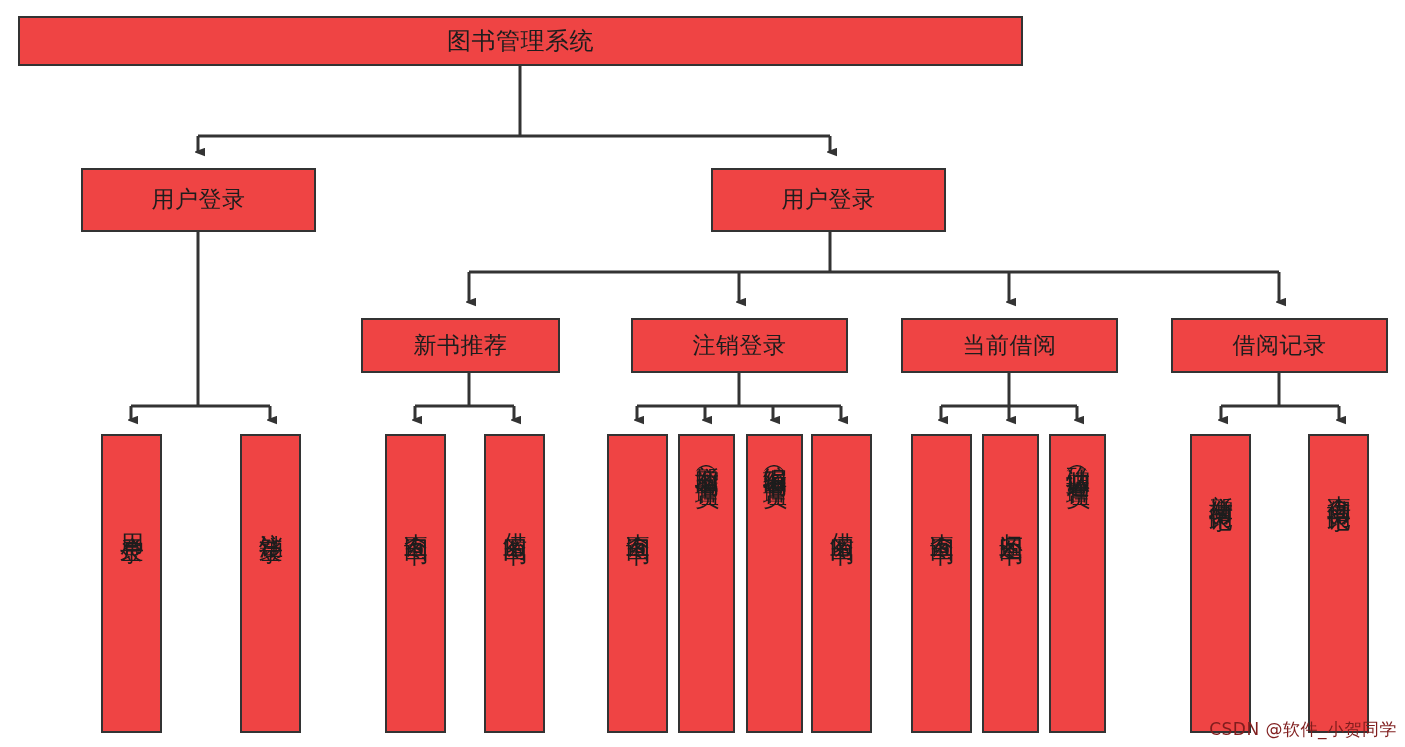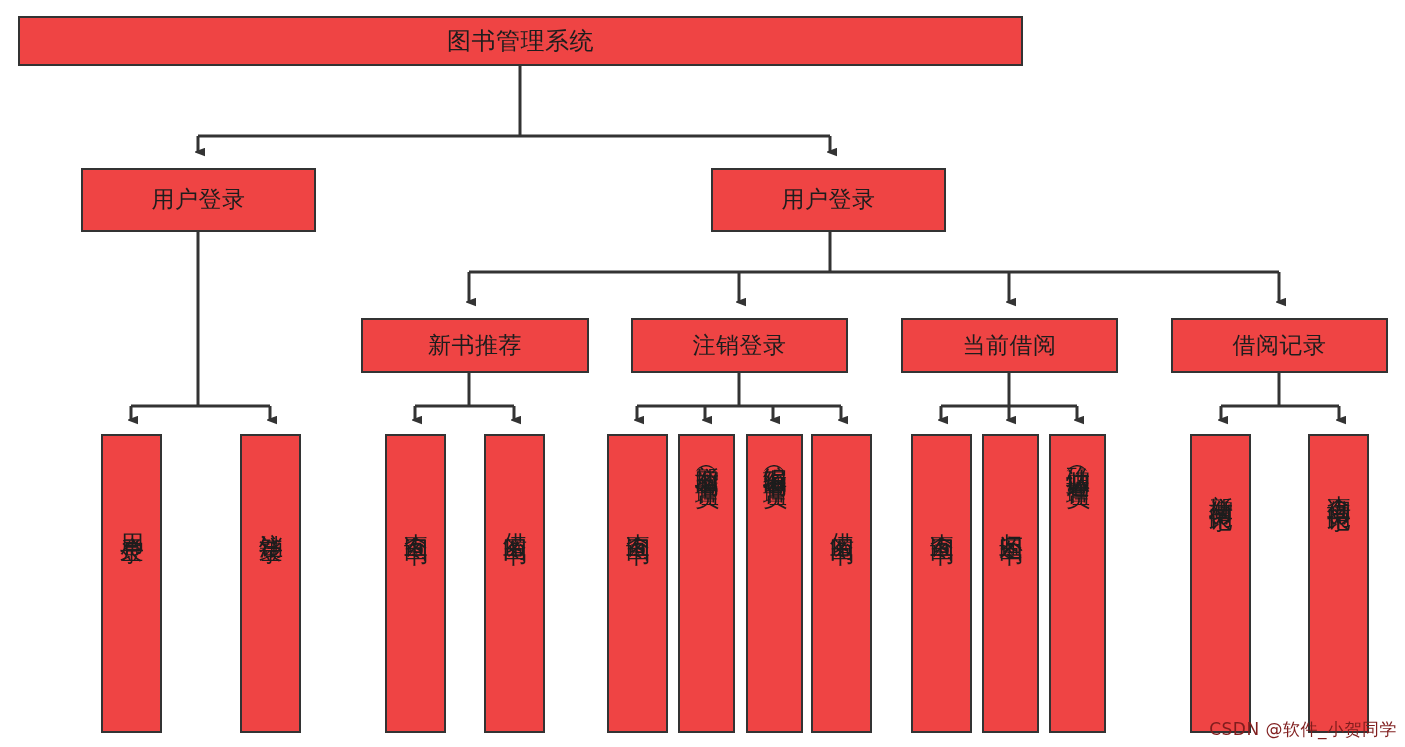--- a/index.html
+++ b/index.html
@@ -141,21 +141,21 @@
   </div>
 
   <div class="node horiz" style="left:81px; top:168px; width:235px; height:64px;">
     <span class="node-label">用户登录</span>
   </div>
 
   <div class="node horiz" style="left:711px; top:168px; width:235px; height:64px;">
     <span class="node-label">用户登录</span>
   </div>
 
-  <div class="node horiz" style="left:361px; top:318px; width:228px; height:55px;">
+  <div class="node horiz" style="left:361px; top:318px; width:199px; height:55px;">
     <span class="node-label">新书推荐</span>
   </div>
 
   <div class="node horiz" style="left:631px; top:318px; width:217px; height:55px;">
     <span class="node-label">注销登录</span>
   </div>
 
   <div class="node horiz" style="left:901px; top:318px; width:217px; height:55px;">
     <span class="node-label">当前借阅</span>
   </div>

